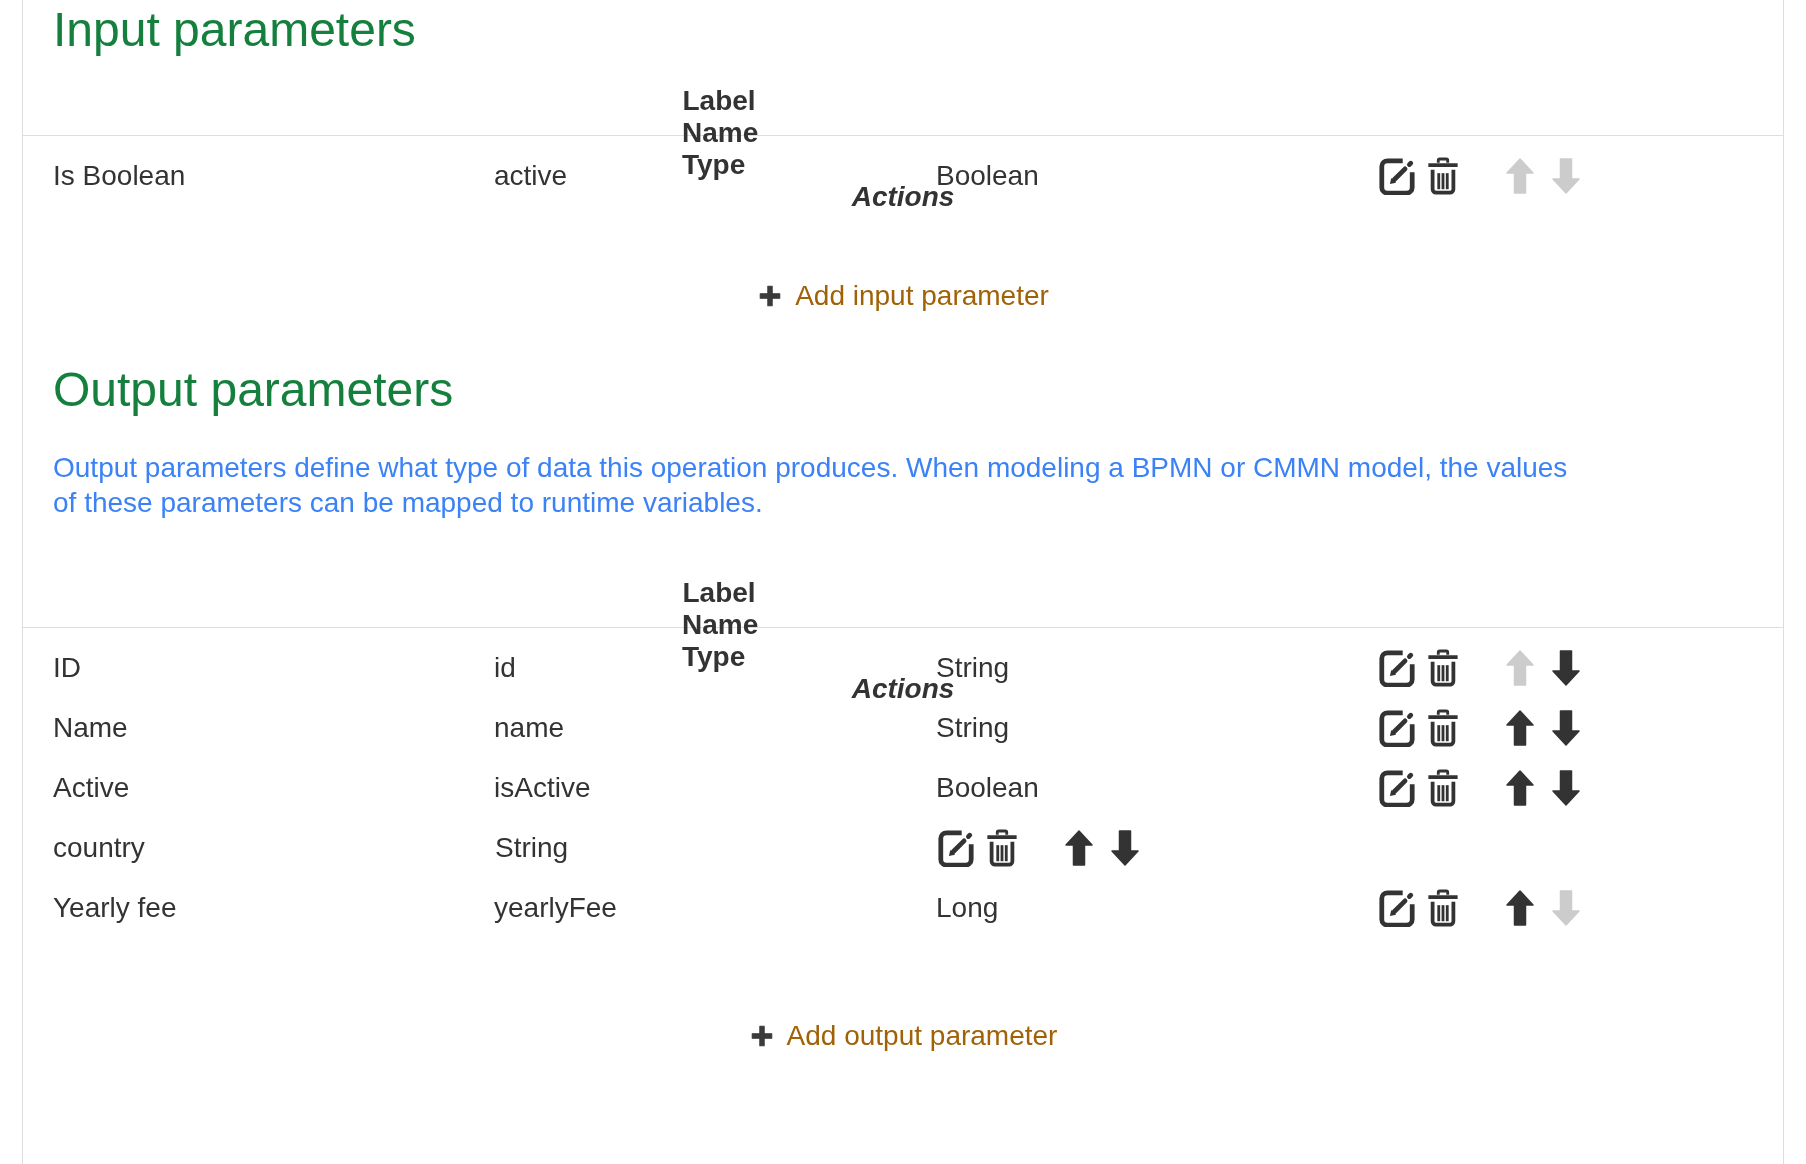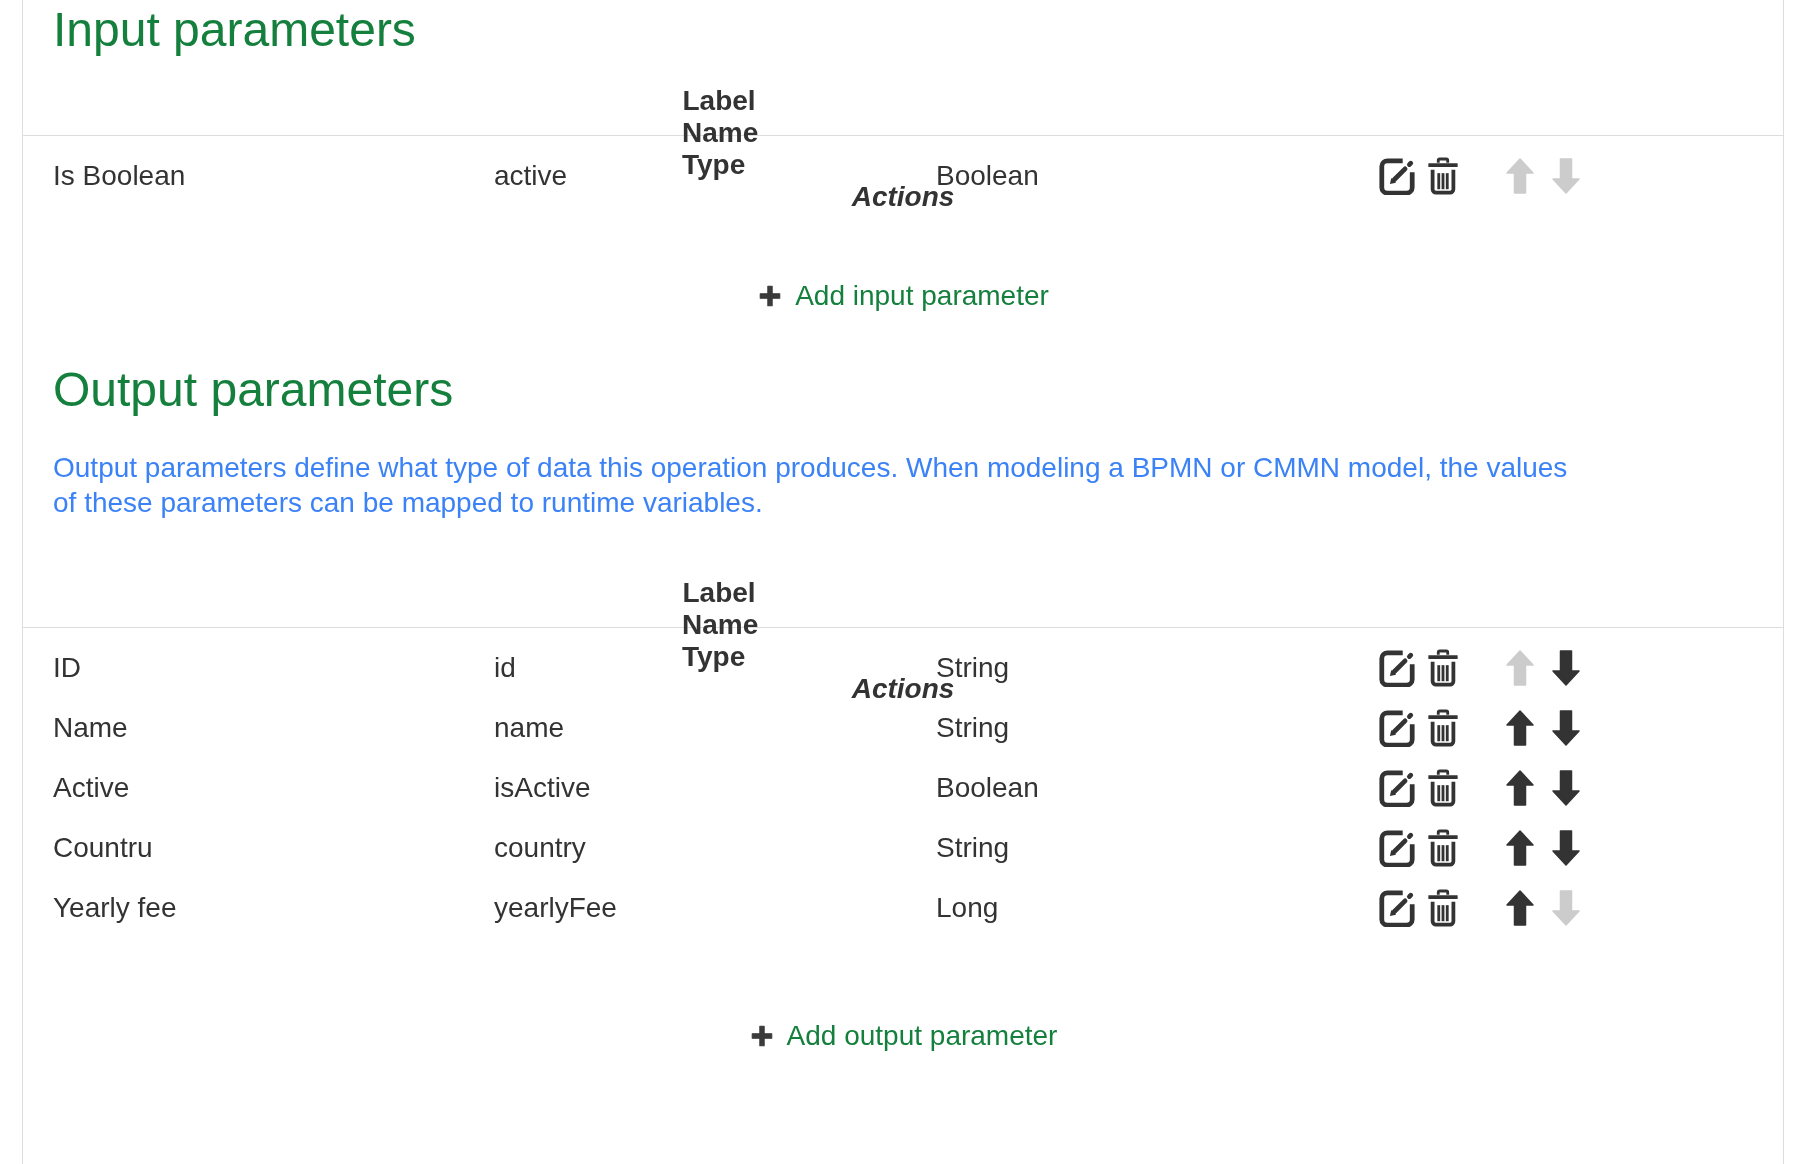--- a/index.html
+++ b/index.html
@@ -24,21 +24,21 @@
   .trow{display:flex;align-items:center;height:60px;font-size:28px;}
   .icon-btn{display:inline-flex;align-items:center;justify-content:center;color:var(--icon,#333);
             cursor:pointer;background:none;border:none;padding:0;}
   .icon-btn.disabled{color:var(--icon-disabled,#ccc);cursor:default;}
   .icon-edit{margin-right:10px;}
   .icon-trash{margin-right:46px;}
   .icon-up{margin-right:18px;}
   .add-row{display:flex;justify-content:center;align-items:center;height:44px;}
   .section-input .add-row{margin-top:68px;}
   .section-output .add-row{margin-top:76px;}
-  .add-btn{display:inline-flex;align-items:center;font-size:28px;color:#15803d;background:none;
+  .add-btn{display:inline-flex;align-items:center;font-size:28px;color:#a16207;background:none;
            border:none;padding:0;font-family:inherit;cursor:pointer;}
   .add-btn .plus{margin-right:12px;display:inline-flex;color:#3b3b3b;}
   svg{display:block;}
 </style>
 </head>
 <body>
 
 <div class="page">
   <div class="panel">
 
@@ -243,21 +243,20 @@
       <span class="icon-btn icon-down">
         <span>
                     <svg width="28" height="36" viewBox="0 0 28 36">
           <path d="M14 35 L27 21 H19.5 V1 H8.5 V21 H1 Z" fill="currentColor" stroke="currentColor" stroke-width="1.5" stroke-linejoin="round"></path>
         </svg>
                   </span>
       </span>
     </div>
   </div>
             <div class="trow">
-    <div class="col-label cell-label">Countru</div>
     <div class="col-name cell-name">country</div>
     <div class="col-type cell-type">String</div>
     <div class="col-actions">
       <span class="icon-btn icon-edit">
         <span>
                     <svg width="38" height="38" viewBox="0 0 40 40">
           <path d="M36 16 v16 a6 6 0 0 1 -6 6 H10 a6 6 0 0 1 -6 -6 V10 a6 6 0 0 1 6 -6 h16" fill="none" stroke="currentColor" stroke-width="5"></path>
           <line x1="17" y1="24" x2="28.5" y2="12.5" stroke="currentColor" stroke-width="5" stroke-linecap="round"></line>
           <path d="M12.5 28.5 l6.5 -1.5 -5 -5 z" fill="currentColor"></path>
           <line x1="33" y1="8" x2="34.5" y2="6.5" stroke="currentColor" stroke-width="5" stroke-linecap="round"></line>

